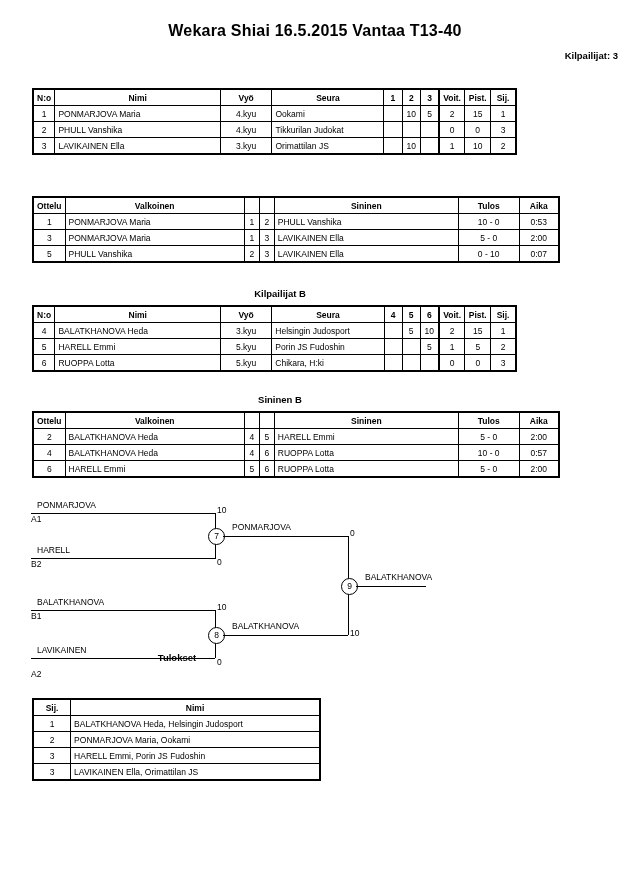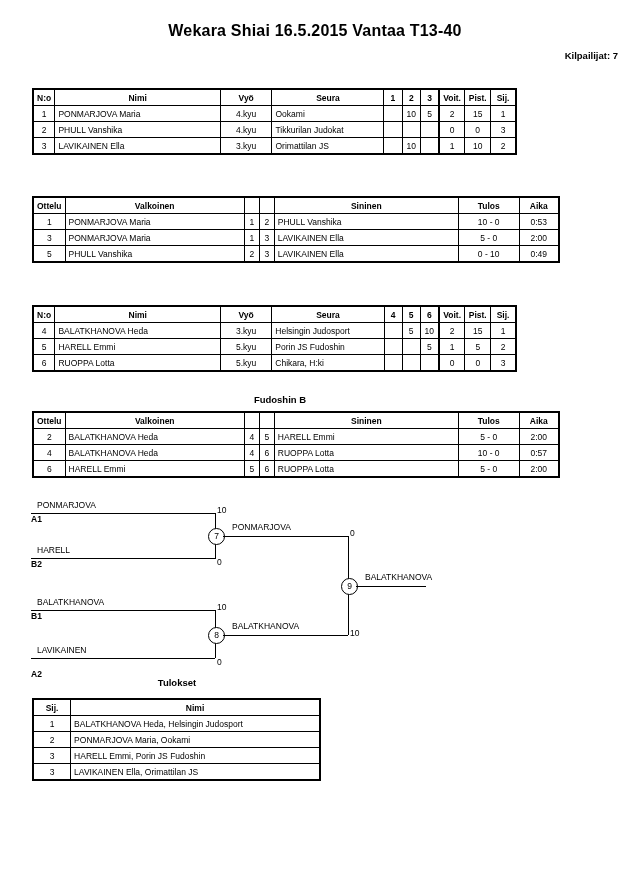--- a/index.html
+++ b/index.html
@@ -41,35 +41,35 @@
 
   
   .sepL{border-left:2px solid #000 !important;}
 
   
   .bracket{position:absolute;left:0;top:495px;width:630px;height:185px;}
   .bline{position:absolute;background:#000;}
   .bh{height:1px;}
   .bv{width:1px;}
   .bname{position:absolute;font-size:8.5px;white-space:nowrap;}
-  .bseed{position:absolute;font-size:8.5px;white-space:nowrap;font-weight:bold;}
+  .bseed{position:absolute;font-size:8.5px;white-space:nowrap;}
   .bscore{position:absolute;font-size:8.5px;white-space:nowrap;}
   .node{
     position:absolute;width:15px;height:15px;border:1px solid #000;
     border-radius:50%;background:#fff;font-size:8.5px;
     text-align:center;line-height:15px;
   }
 </style>
 </head>
 <body>
 
 <div class="page">
 
   <div class="title">Wekara Shiai  16.5.2015  Vantaa   T13-40</div>
-  <div class="entrants">Kilpailijat: 7</div>
+  <div class="entrants">Kilpailijat: 3</div>
 
 
   <table class="outer" style="left:32px;top:88px;width:485px;">
     <colgroup>
       <col style="width:22px">
         <col style="width:176px">
         <col style="width:55px">
         <col style="width:117px">
       <col style="width:19px">
         <col style="width:19px">
@@ -173,25 +173,26 @@
         <td class="c">5 - 0</td>
         <td class="c">2:00</td>
       </tr>
       <tr>
         <td class="c">5</td>
         <td class="l">PHULL Vanshika</td>
         <td class="c">2</td>
         <td class="c">3</td>
         <td class="l">LAVIKAINEN Ella</td>
         <td class="c">0 - 10</td>
-        <td class="c">0:49</td>
-      </tr>
-    </tbody>
-  </table>
-
+        <td class="c">0:07</td>
+      </tr>
+    </tbody>
+  </table>
+
+  <div class="caption" style="left:130px;top:288px;width:300px;">Kilpailijat B</div>
 
   <table class="outer" style="left:32px;top:305px;width:485px;">
     <colgroup>
       <col style="width:22px">
         <col style="width:176px">
         <col style="width:55px">
         <col style="width:117px">
       <col style="width:19px">
         <col style="width:19px">
         <col style="width:19px">
@@ -246,21 +247,21 @@
         <td class="c"></td>
         <td class="c"></td>
         <td class="c"></td>
         <td class="c sepL">0</td>
         <td class="c">0</td>
         <td class="c">3</td>
       </tr>
     </tbody>
   </table>
 
-  <div class="caption" style="left:130px;top:394px;width:300px;">Fudoshin B</div>
+  <div class="caption" style="left:130px;top:394px;width:300px;">Sininen B</div>
 
   <table class="outer" style="left:32px;top:411px;width:528px;">
     <colgroup>
       <col style="width:32px">
         <col style="width:180px">
         <col style="width:15px">
         <col style="width:15px">
       <col style="width:185px">
         <col style="width:61px">
         <col style="width:40px">
@@ -343,21 +344,21 @@
     <div class="bline bh" style="left:223px;top:140px;width:125px;"></div>
     <div class="bscore" style="left:350px;top:133px;">10</div>
 
     <div class="bline bv" style="left:348px;top:41px;height:99px;"></div>
     <div class="node" style="left:341px;top:83px;">9</div>
 
     <div class="bname" style="left:365px;top:77px;">BALATKHANOVA</div>
     <div class="bline bh" style="left:356px;top:91px;width:70px;"></div>
   </div>
 
-  <div class="caption" style="left:32px;top:677px;width:290px;">Tulokset</div>
+  <div class="caption" style="left:32px;top:652px;width:290px;">Tulokset</div>
 
   <table class="outer" style="left:32px;top:698px;width:289px;">
     <colgroup>
         <col style="width:38px">
         <col style="width:251px">
       </colgroup>
     <thead>
       <tr>
         <th>Sij.</th>
         <th>Nimi</th>

